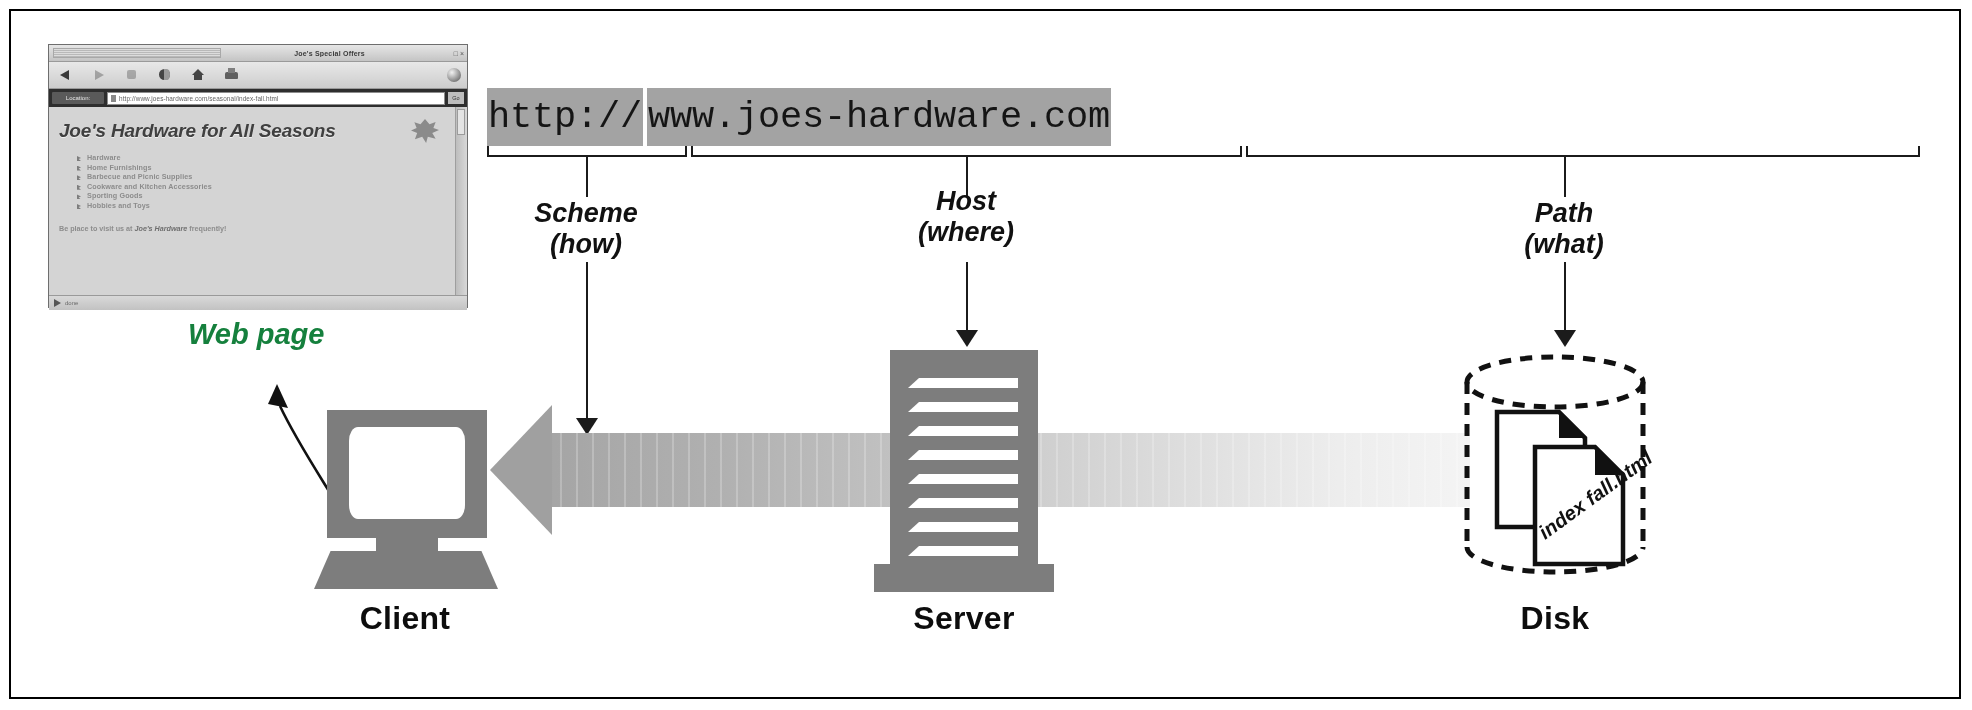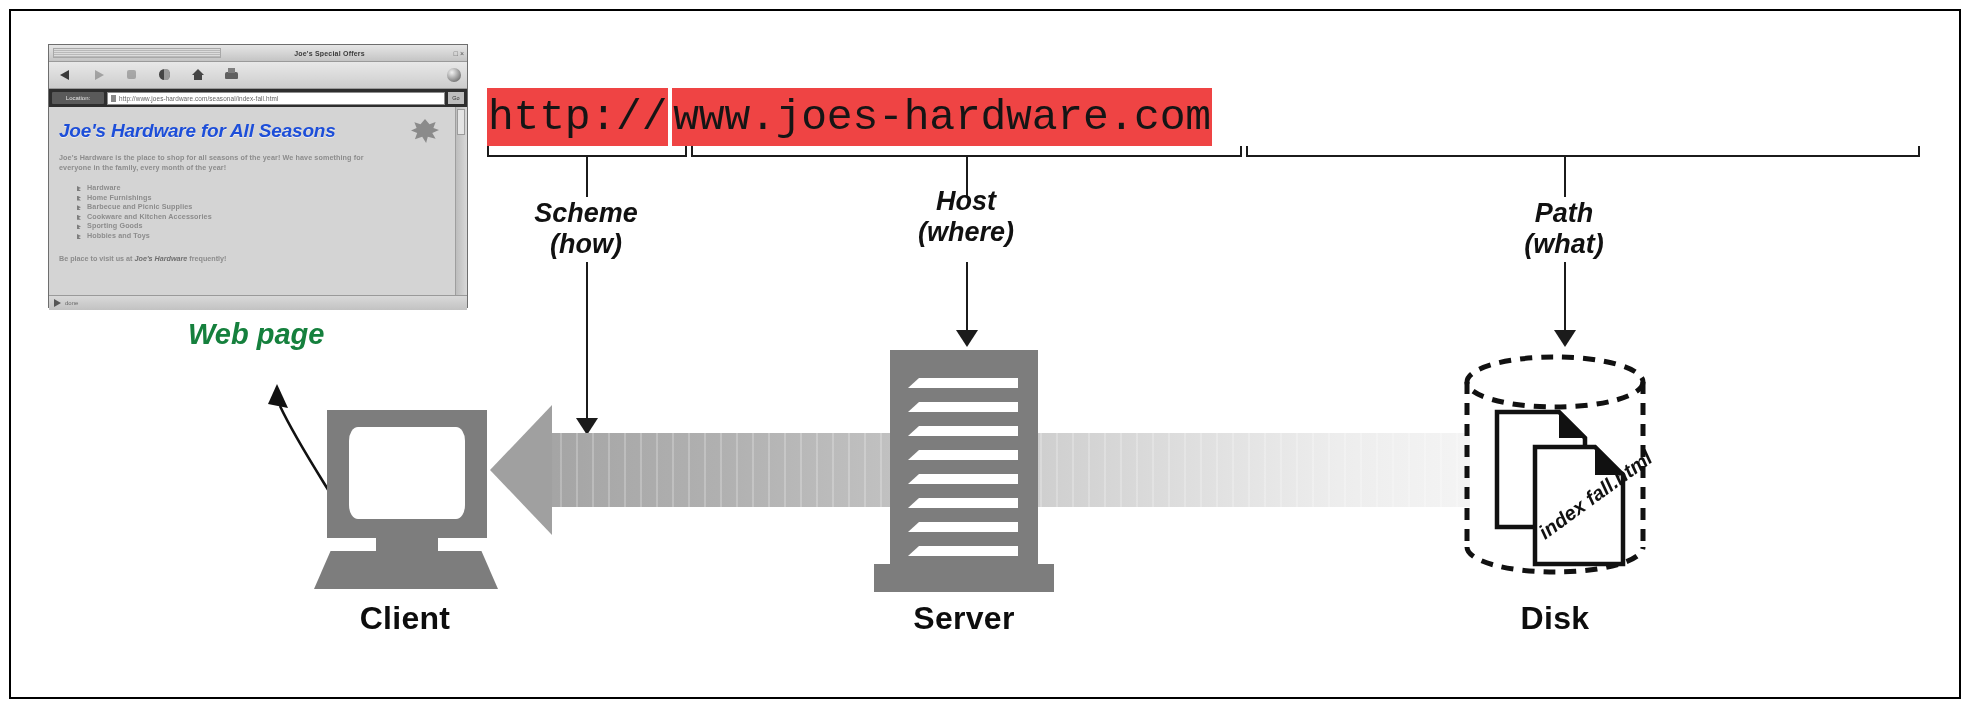--- a/index.html
+++ b/index.html
@@ -229,21 +229,21 @@
     display: flex;
     align-items: center;
     justify-content: space-between;
     margin-top: 6px;
   }
   .page-title {
     font-family: "Liberation Sans", sans-serif;
     font-style: italic;
     font-weight: bold;
     font-size: 19px;
-    color: #1d4ed8;
+    color: #404040;
     text-shadow: 0 1px 0 #efefef;
     white-space: nowrap;
     letter-spacing: -0.2px;
   }
   .leaf-icon {
     width: 28px; height: 24px;
     background: #8b8b8b;
     margin-right: 6px;
     clip-path: polygon(50% 0%, 66% 22%, 88% 12%, 80% 38%, 100% 46%, 76% 58%, 88% 82%, 60% 74%, 54% 100%, 40% 74%, 14% 84%, 22% 58%, 0% 48%, 20% 38%, 12% 14%, 34% 22%);
   }
@@ -322,25 +322,25 @@
   
   .url-strip {
     position: absolute;
     left: 487px;
     top: 88px;
     display: flex;
     align-items: stretch;
     height: 58px;
   }
   .url-seg {
-    background: #ef4444;
+    background: #a3a3a3;
     display: flex;
     align-items: center;
     font-family: "Liberation Mono", "DejaVu Sans Mono", monospace;
-    font-size: 43px;
+    font-size: 37px;
     color: #151515;
     letter-spacing: -0.2px;
     white-space: pre;
     padding: 0 1px;
   }
   .seg-gap { width: 4px; background: #ffffff; }
 
   
   .bracket {
     position: absolute;
@@ -540,21 +540,20 @@
       </div>
       <div class="loc-go">Go</div>
     </div>
 
     <div class="br-content">
       <div class="br-page">
         <div class="page-head">
           <div class="page-title">Joe's Hardware for All Seasons</div>
           <div class="leaf-icon"></div>
         </div>
-        <div class="page-para">Joe's Hardware is the place to shop for all seasons of the year! We have something for everyone in the family, every month of the year!</div>
         <ul class="page-list">
           <li>Hardware</li>
           <li>Home Furnishings</li>
           <li>Barbecue and Picnic Supplies</li>
           <li>Cookware and Kitchen Accessories</li>
           <li>Sporting Goods</li>
           <li>Hobbies and Toys</li>
         </ul>
         <div class="page-footer">
           <span>Be place to visit us at </span><i>Joe's Hardware</i><span> frequently!</span>

